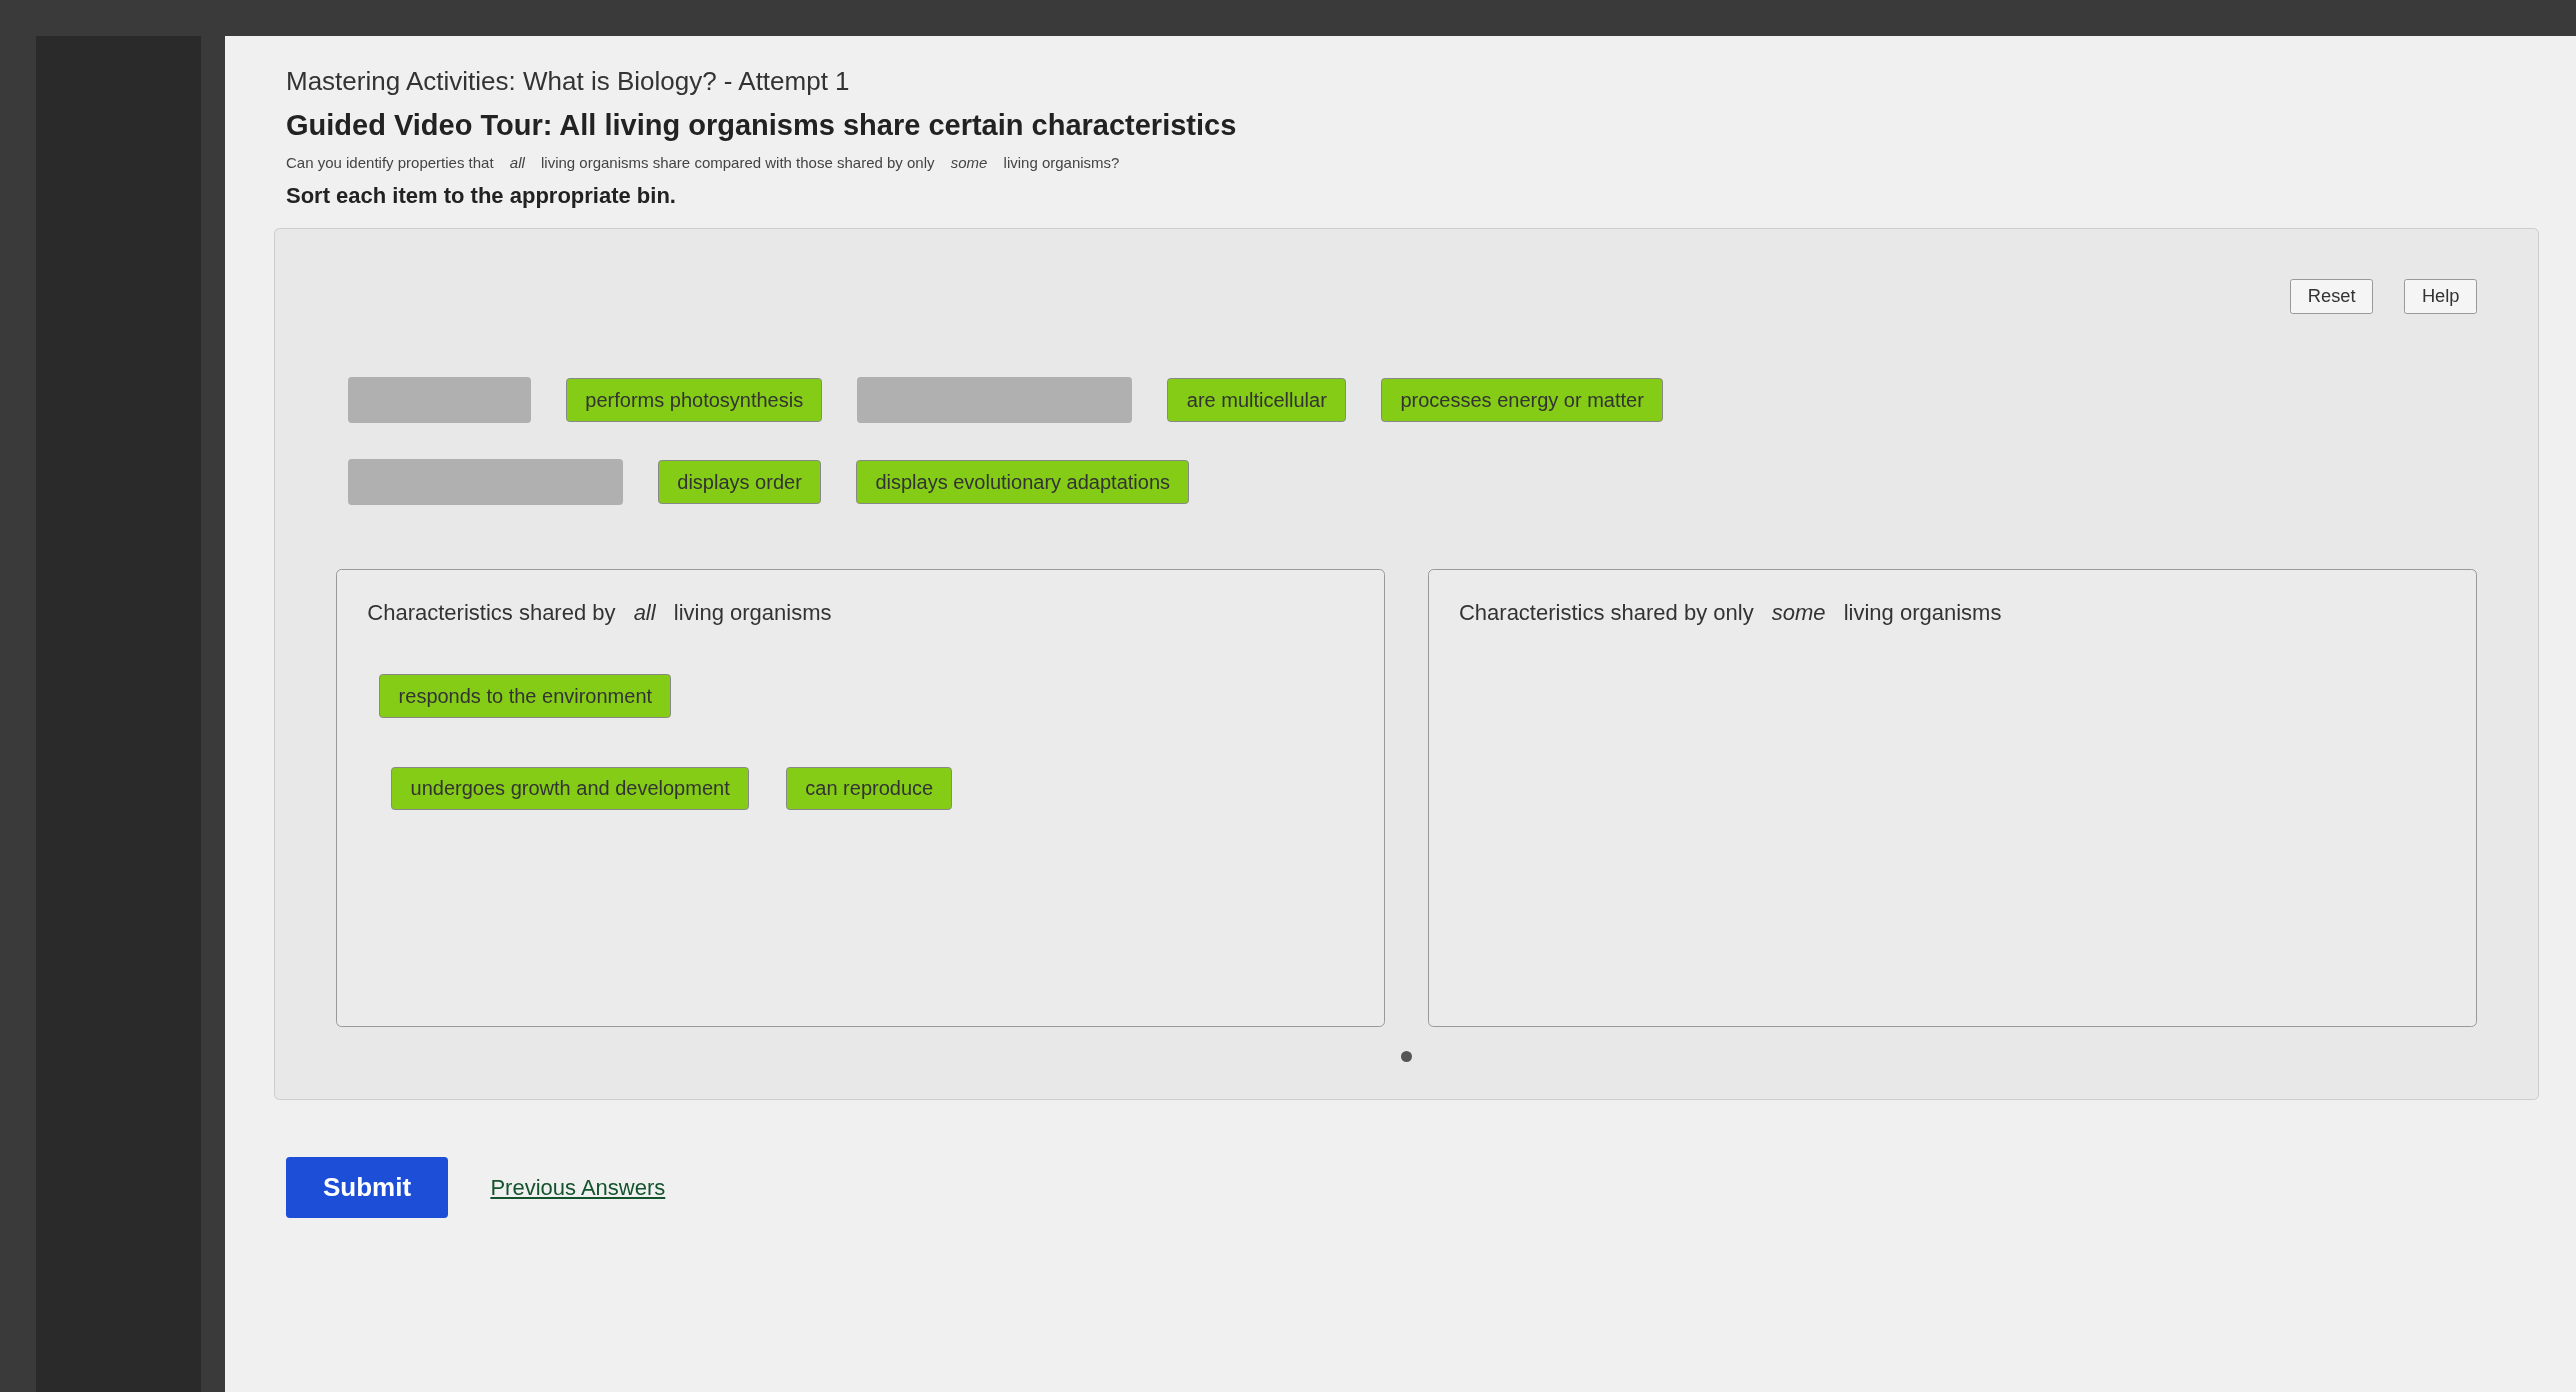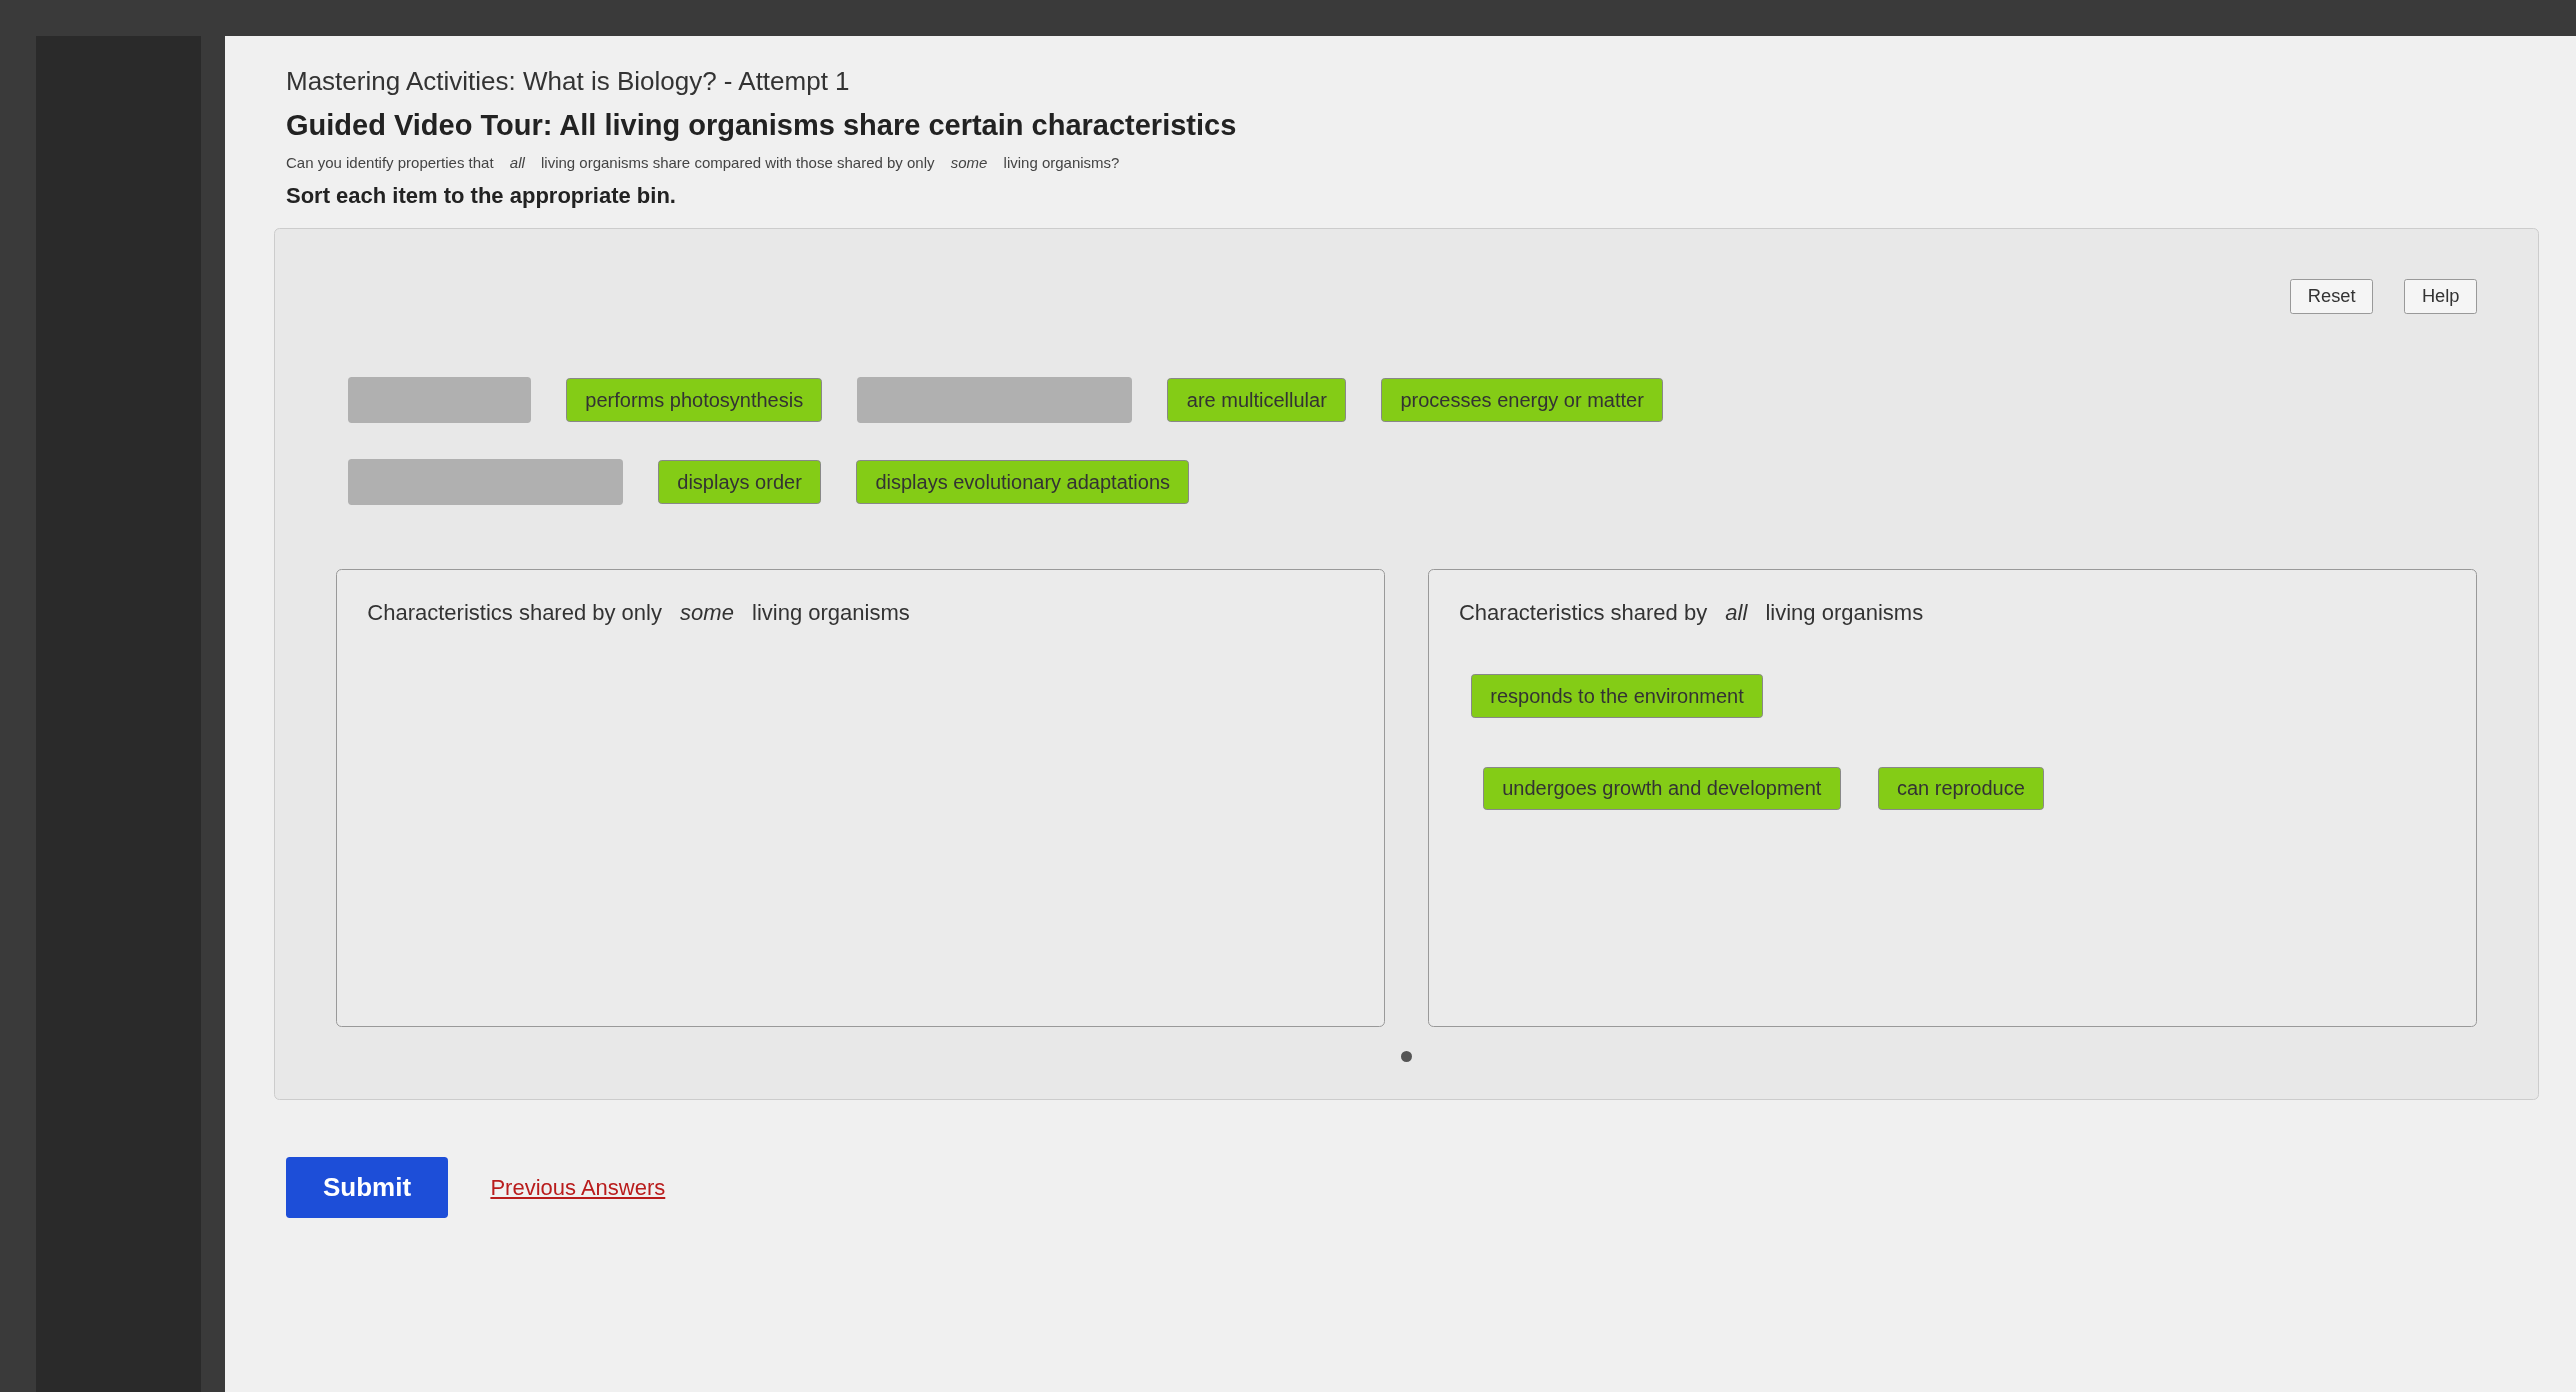--- a/index.html
+++ b/index.html
@@ -167,21 +167,21 @@
       border: none;
       padding: 14.7px 37px;
       font-size: 26px;
       cursor: pointer;
       border-radius: 3.7px;
       font-weight: bold;
     }
 
     .previous-answers-link {
       font-size: 22px;
-      color: #b91c1c;
+      color: #14532d;
       text-decoration: underline;
       cursor: pointer;
     }
 
     .dot-indicator {
       width: 11px;
       height: 11px;
       background-color: #555;
       border-radius: 50%;
       margin: 0 auto;
@@ -235,39 +235,39 @@
         <div class="item-placeholder medium"></div>
         <div class="drag-item">displays order</div>
         <div class="drag-item">displays evolutionary adaptations</div>
       </div>
     </div>
 
     <div class="bins-container">
 
       <div class="bin">
         <div class="bin-title">
-          Characteristics shared by only <em>some</em> living organisms
-        </div>
-        <div class="bin-items">
-        </div>
-      </div>
-
-      <div class="bin">
-        <div class="bin-title">
           Characteristics shared by <em>all</em> living organisms
         </div>
         <div class="bin-items">
           <div class="drag-item">responds to the environment</div>
           <div class="bin-row">
             <div class="drag-item">undergoes growth and development</div>
             <div class="drag-item">can reproduce</div>
           </div>
         </div>
       </div>
 
+      <div class="bin">
+        <div class="bin-title">
+          Characteristics shared by only <em>some</em> living organisms
+        </div>
+        <div class="bin-items">
+        </div>
+      </div>
+
     </div>
 
     <div class="dot-indicator"></div>
 
   </div>
 
   <div class="bottom-bar">
     <button class="submit-btn">Submit</button>
     <span class="previous-answers-link">Previous Answers</span>
   </div>

